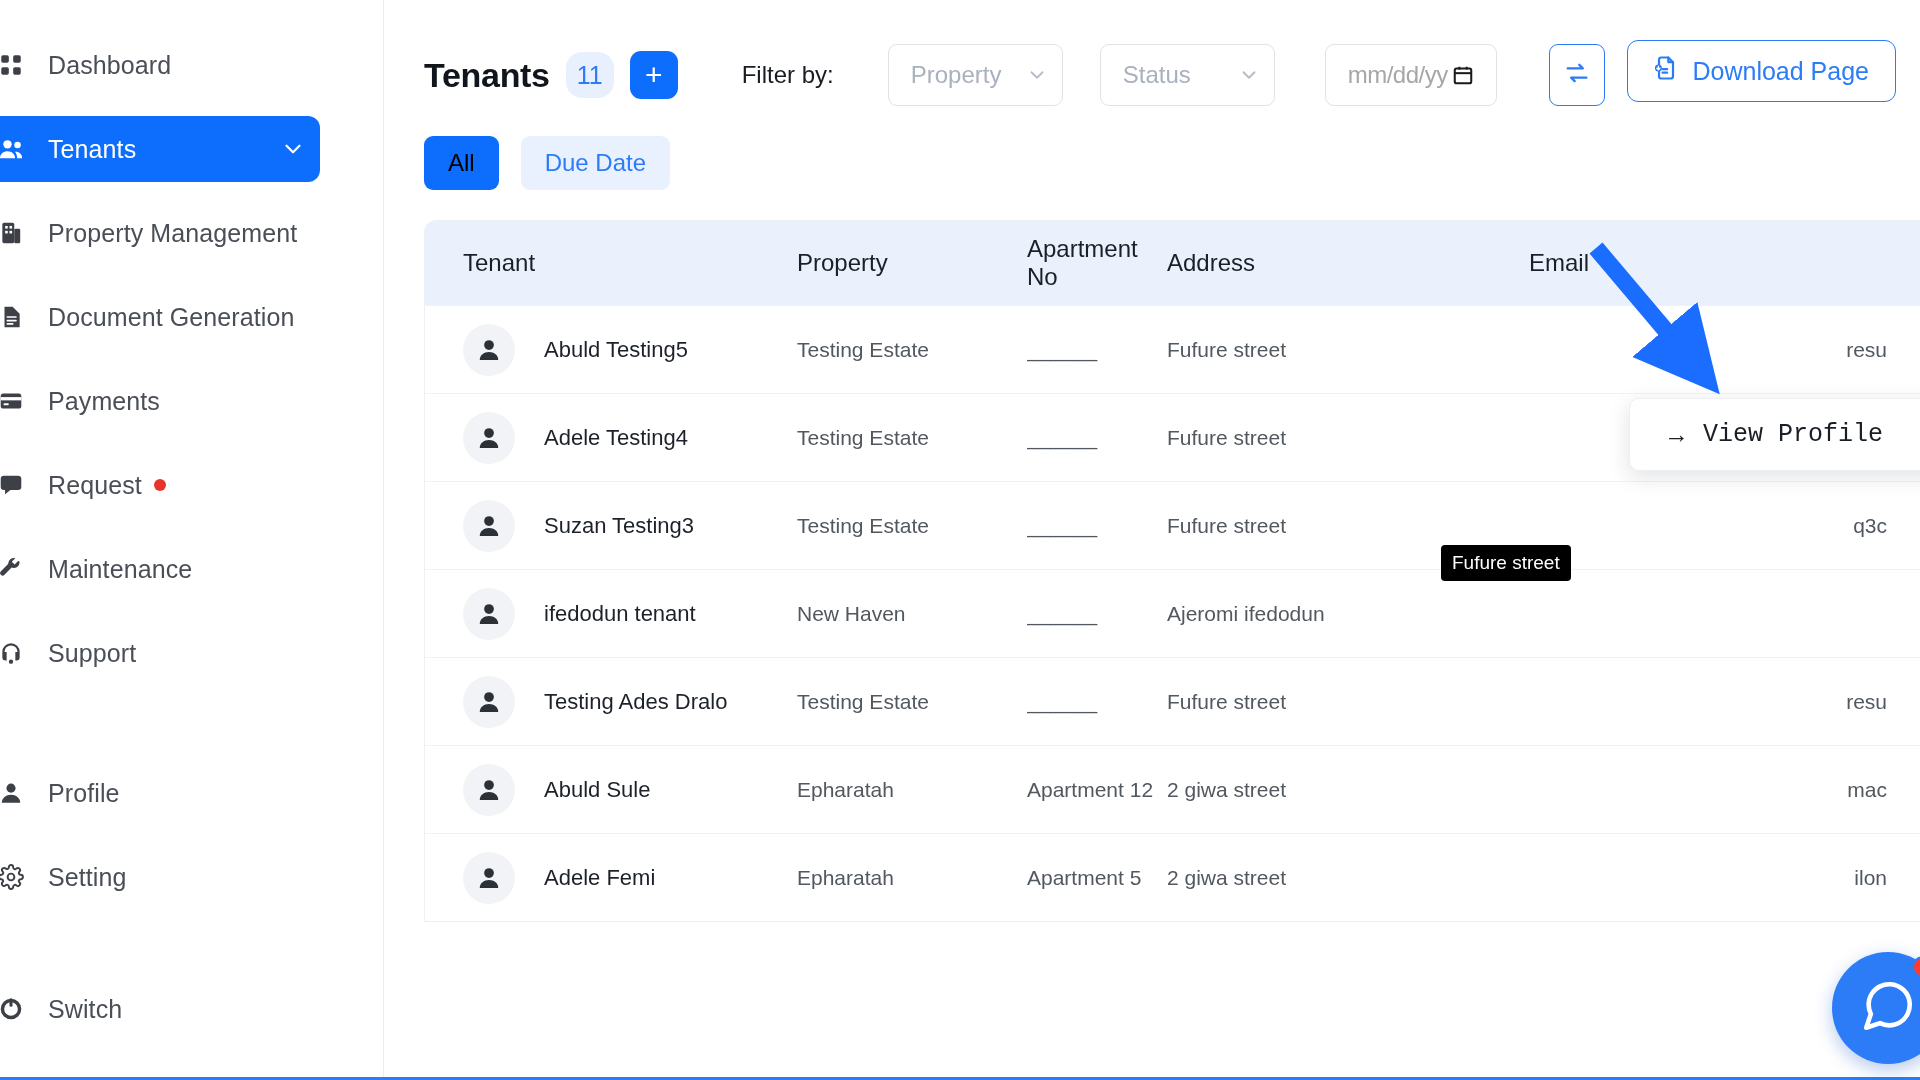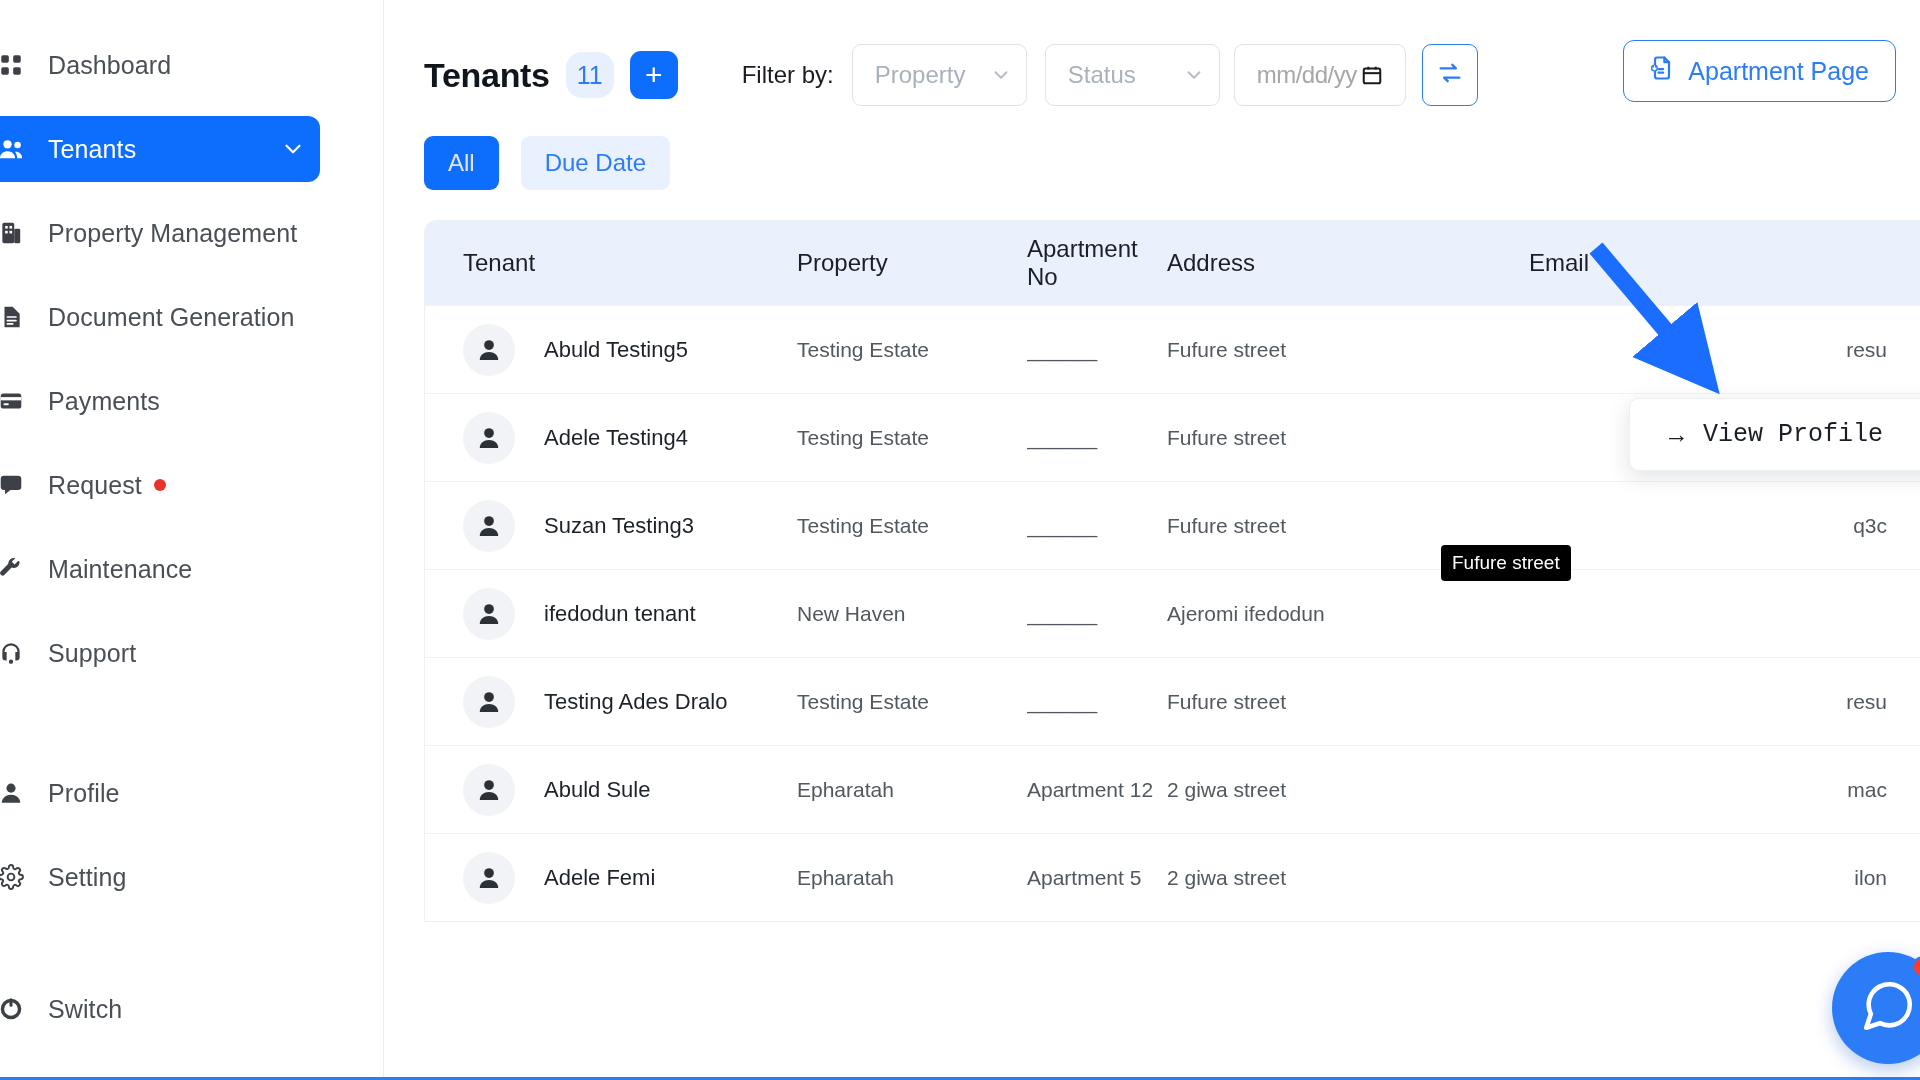--- a/index.html
+++ b/index.html
@@ -62,30 +62,30 @@
     display: flex; align-items: center; justify-content: center;
     font-size: 25px; padding: 0 11px;
   }
   .add-btn {
     margin-left: 16px; background: #0d6efd; color: #fff;
     border-radius: 11px; width: 48px; height: 48px;
     display: flex; align-items: center; justify-content: center;
     font-size: 30px; line-height: 1; cursor: pointer; border: none;
   }
 
-  .filter-group { display: flex; align-items: center; margin-left: 64px; }
+  .filter-group { display: flex; align-items: center; margin-left: 64px; gap: 36px; }
   .filter-label { font-size: 24px; color: #191d23; margin-right: 18px; white-space: nowrap; }
   .sel {
     position: relative;
     width: 175px; height: 62px;
     border: 1px solid #dfe3e8; border-radius: 9px;
     background: #fff; display: flex; align-items: center;
     padding: 0 14px 0 22px; cursor: pointer;
   }
-  .sel + .sel { margin-left: 18px; }
+  .sel + .sel { margin-left: 1px; }
   .sel-text { font-size: 24px; color: #a9b1bd; }
   .sel-chev { margin-left: auto; color: #b5bcc7; display:flex; }
   .date-box {
     width: 172px; height: 62px; margin-left: 14px;
     border: 1px solid #dfe3e8; border-radius: 9px;
     background: #fff; display: flex; align-items: center; justify-content: center;
     cursor: pointer;
   }
   .date-text { font-size: 24px; color: #a7a7a7; letter-spacing: -.5px; }
   .date-ic { margin-left: 4px; display: flex; color: #1a1a1a; }
@@ -103,21 +103,21 @@
     color: #2b7cf6; font-size: 25px; cursor: pointer; white-space: nowrap;
   }
 
   
   .tabs { display: flex; align-items: center; margin-top: 26px; }
   .tab {
     height: 54px; padding: 0 24px; border-radius: 9px;
     display: flex; align-items: center; justify-content: center;
     font-size: 24px; cursor: pointer;
   }
-  .tab.active { background: #0d6efd; color: #e5e5e5; }
+  .tab.active { background: #0d6efd; color: #000000; }
   .tab.inactive { background: #eaf1fe; color: #2b7cf6; margin-left: 22px; }
 
   
   .table-card {
     margin-top: 30px;
     width: 1540px;
     border: 1px solid #eceff3;
     border-radius: 12px 12px 0 0;
     background: #fff;
     overflow: hidden;
@@ -505,21 +505,21 @@
       <span>
         <svg width="28" height="28" viewBox="0 0 24 24" fill="none" stroke="currentColor" stroke-width="1.9" stroke-linecap="round" stroke-linejoin="round">
           <path d="M14 3H8a2 2 0 0 0-2 2v14a2 2 0 0 0 2 2h8a2 2 0 0 0 2-2V7z"></path>
           <polyline points="14 3 14 7 18 7"></polyline>
           <path d="M9 13h4"></path>
             <path d="M9 16h4"></path>
           <circle cx="5.5" cy="12" r="3" fill="currentColor" stroke="none"></circle>
           <path d="M5.5 10.4v3.2M4.2 12.3l1.3 1.3 1.3-1.3" stroke="#fff" stroke-width="1.2"></path>
         </svg>
       </span>
-      <span>Apartment Page</span>
+      <span>Download Page</span>
     </button>
 
     <div class="popup-menu">
       <span class="arrow-gl">→</span>
       <span class="pm-label">View Profile</span>
     </div>
 
     <div class="tooltip">Fufure street</div>
 
     <div class="arrow-annot">

